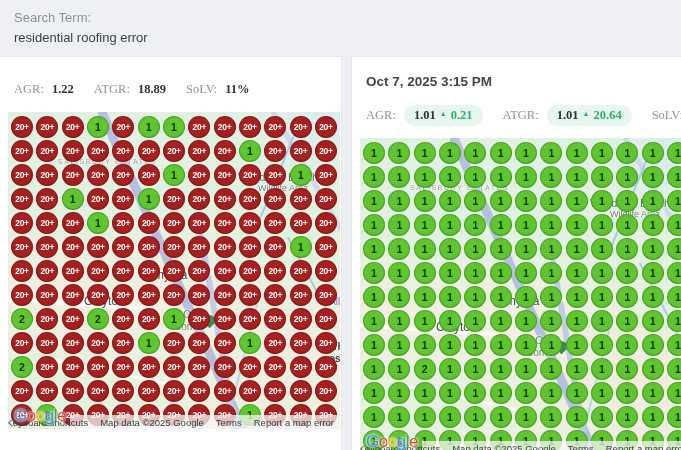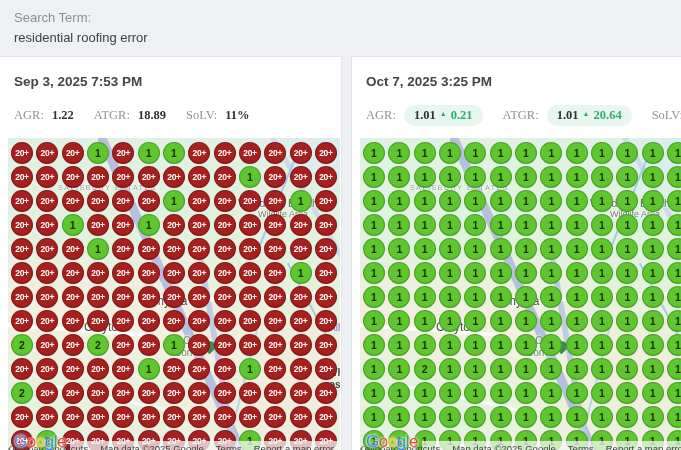--- a/index.html
+++ b/index.html
@@ -99,21 +99,20 @@
 <body>
 
 <div class="search-header">
   <div class="search-label">Search Term:</div>
   <div class="search-value">residential roofing error</div>
 </div>
 
 <div class="panels">
 
   <section class="panel left">
-    <h2 class="scan-date">Sep 3, 2025 7:53 PM</h2>
     <div class="stats">
       <div class="stat">
         <span class="s-label">AGR:</span>
         <span class="s-value">1.22</span>
       </div>
       <div class="stat">
         <span class="s-label">ATGR:</span>
         <span class="s-value">18.89</span>
       </div>
       <div class="stat">
@@ -322,21 +321,21 @@
       <div class="attribution">
         <span class="attr-btn">Keyboard shortcuts</span>
         <span>Map data ©2025 Google</span>
         <span class="attr-btn">Terms</span>
         <span class="attr-btn">Report a map error</span>
       </div>
     </div>
   </section>
 
   <section class="panel right">
-    <h2 class="scan-date">Oct 7, 2025 3:25 PM</h2>
+    <h2 class="scan-date">Oct 7, 2025 3:15 PM</h2>
     <div class="stats">
       <div class="stat">
         <span class="s-label">AGR:</span>
         <span class="pill">
           <span class="s-value">1.01</span>
           <span class="arrow">▲</span>
           <span class="delta">0.21</span>
         </span>
       </div>
       <div class="stat">

